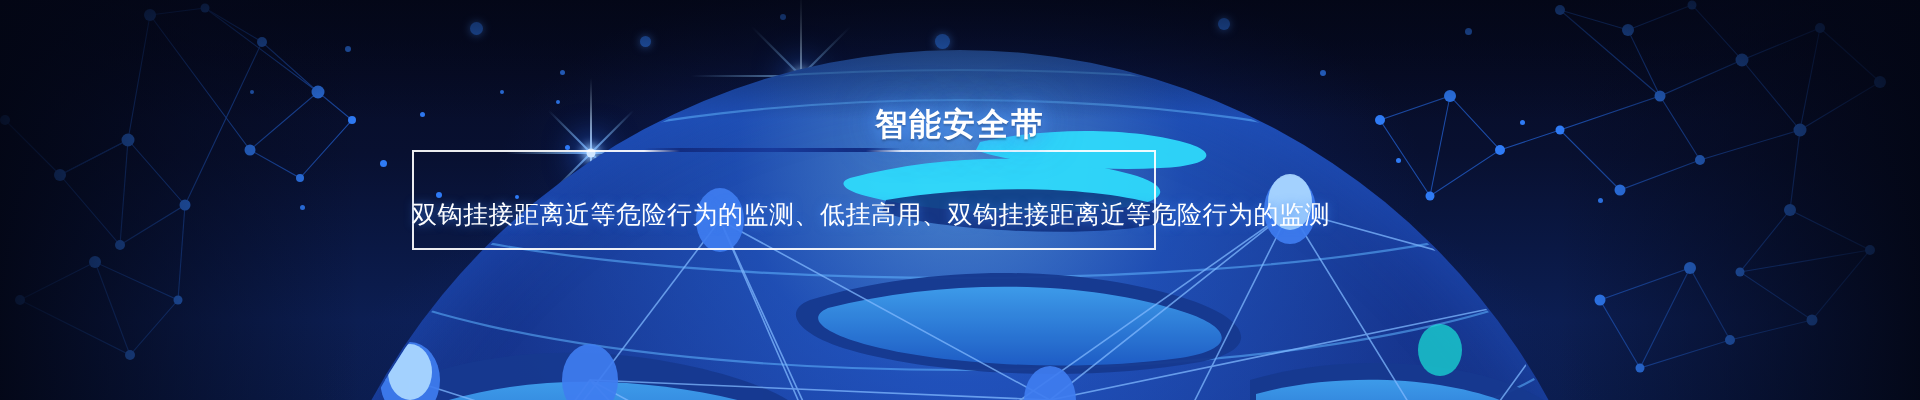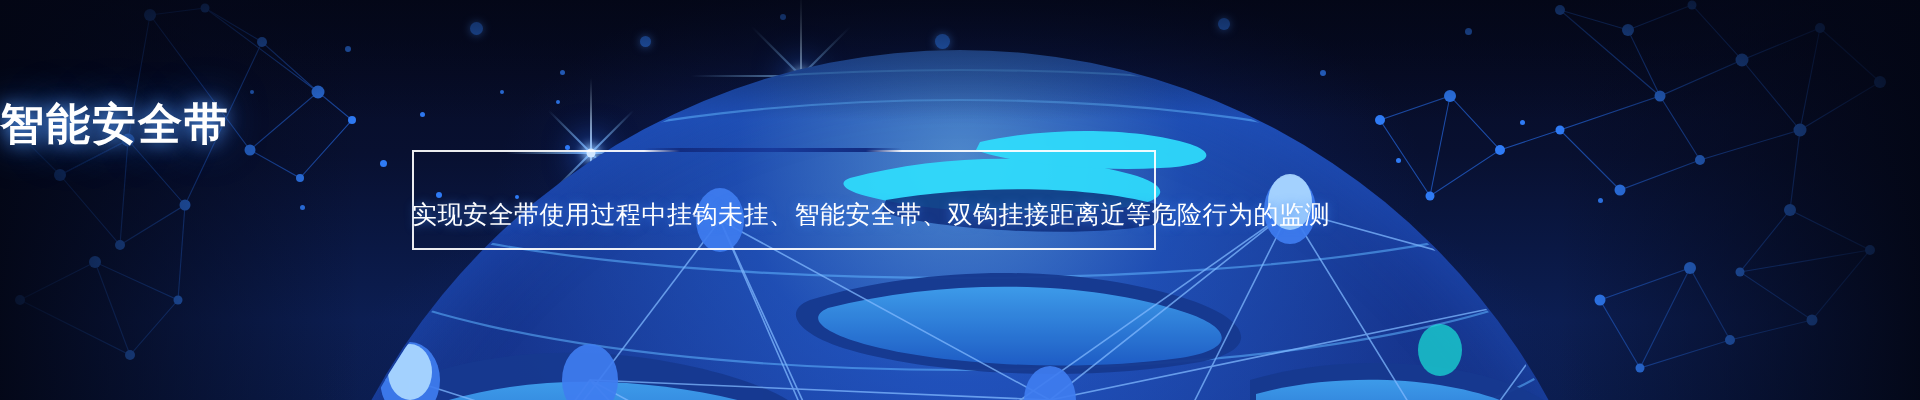--- a/index.html
+++ b/index.html
@@ -59,21 +59,22 @@
     position:absolute;left:644px;top:142px;width:258px;height:18px;
     background:transparent;
   }
   .frame-gap::before{
     content:"";position:absolute;left:0;top:6px;width:100%;height:4px;
     background:linear-gradient(90deg,rgba(13,30,90,0) 0%,rgba(18,44,128,1) 14%,rgba(24,58,155,1) 50%,rgba(18,44,128,1) 86%,rgba(13,30,90,0) 100%);
   }
 
   .title{
     position:absolute;left:0;right:0;top:96px;
-    font-size:44px;line-height:56px;font-weight:bold;
+    text-align:center;
+    font-size:32px;line-height:56px;font-weight:bold;
     letter-spacing:2px;
     color:#ffffff;
     text-shadow:0 0 18px rgba(90,160,255,.95),0 0 42px rgba(40,110,240,.7),0 2px 2px rgba(0,0,0,.35);
     white-space:nowrap;
   }
 
   .subtitle{
     position:absolute;left:412px;width:744px;top:194px;
     text-align:center;
     font-size:25px;line-height:40px;
@@ -342,16 +343,16 @@
   </div>
 
   <div class="vig-t"></div>
   <div class="vig-l"></div>
   <div class="vig-r"></div>
 
   <div class="content">
     <div class="frame"></div>
     <div class="frame-gap"></div>
     <div class="title">智能安全带</div>
-    <div class="subtitle">实现安全带使用过程中挂钩未挂、智能安全带、双钩挂接距离近等危险行为的监测</div>
+    <div class="subtitle">双钩挂接距离近等危险行为的监测、低挂高用、双钩挂接距离近等危险行为的监测</div>
   </div>
 
 </div>
 
 </body></html>

